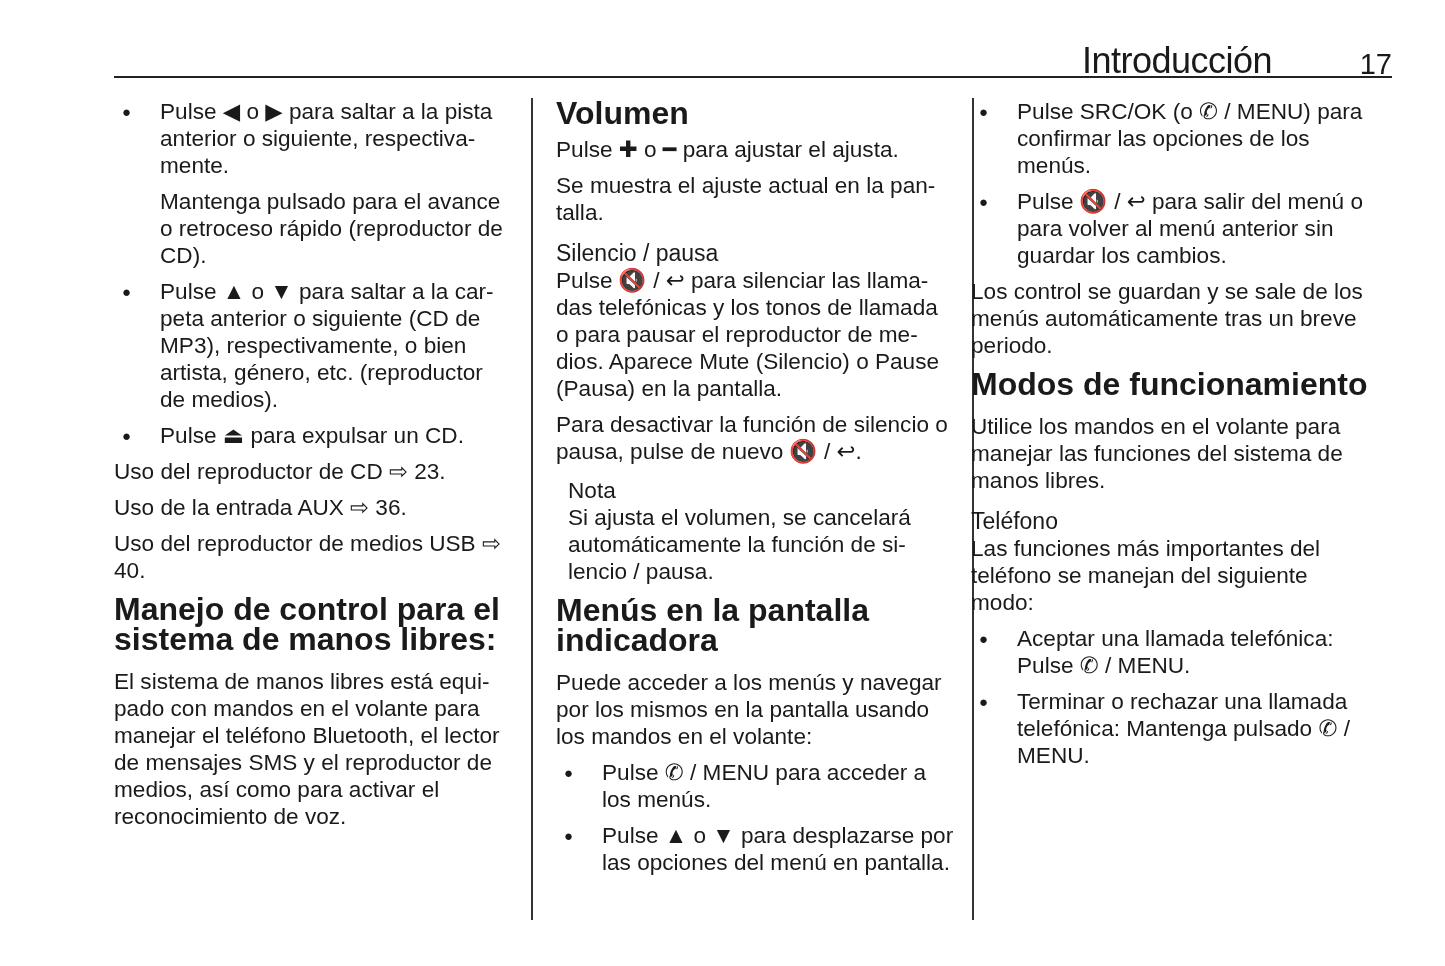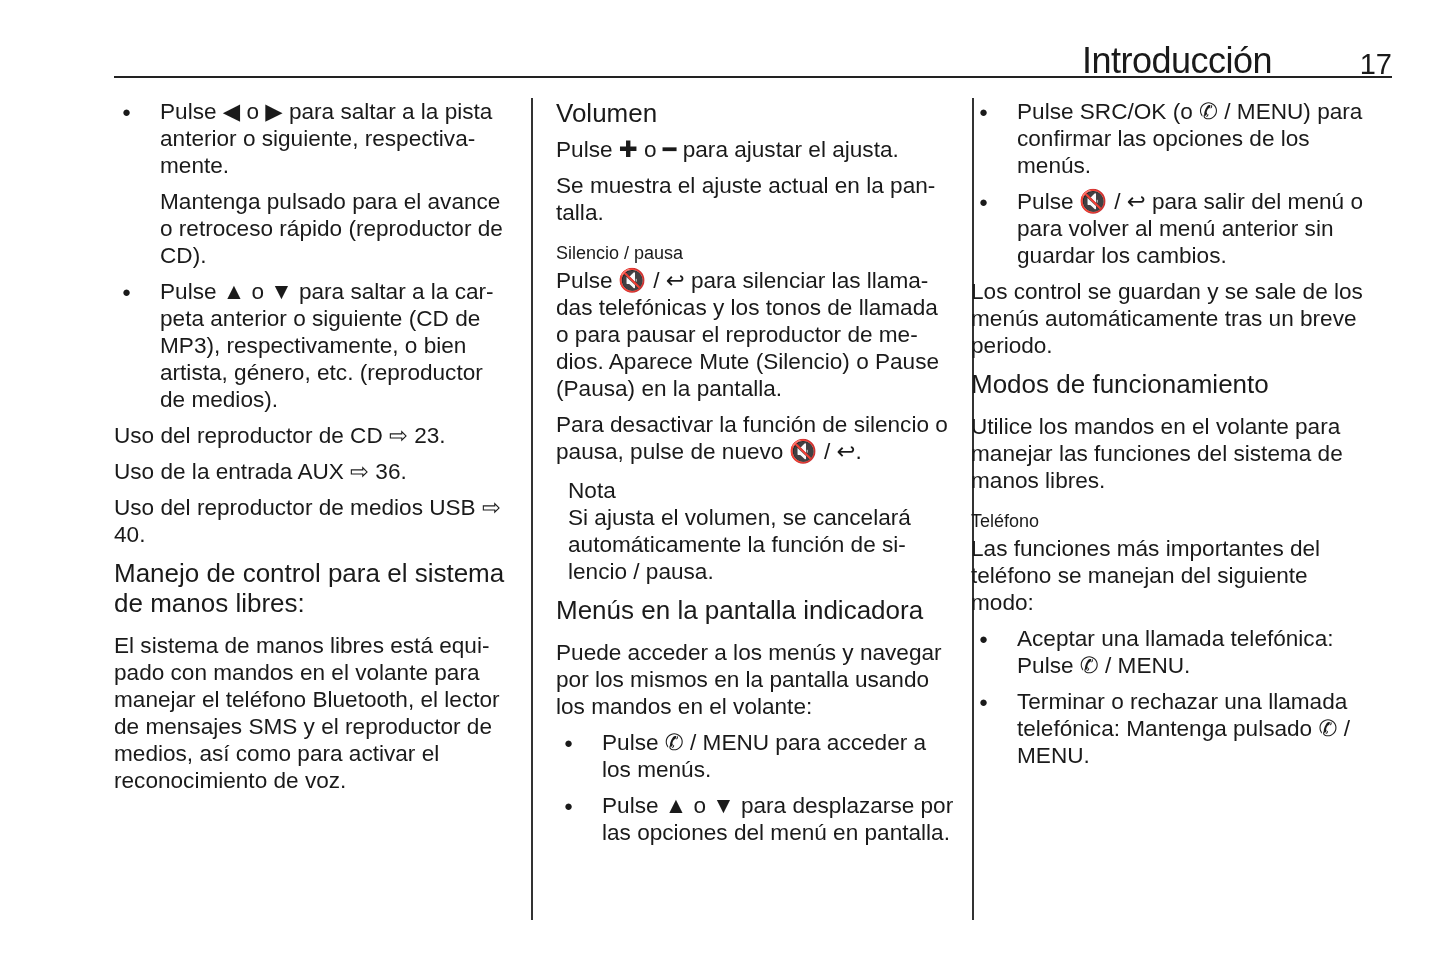--- a/index.html
+++ b/index.html
@@ -18,40 +18,41 @@
   .col1 { left: 114px; width: 400px; }
   .col2 { left: 556px; width: 400px; }
   .col3 { left: 971px; width: 400px; }
   .vrule { position: absolute; top: 98px; height: 822px; width: 2px; background: #333; }
   .vr1 { left: 531px; } .vr2 { left: 972px; }
 
   p { margin: 0 0 9px 0; }
   .bullet { position: relative; padding-left: 46px; margin: 0 0 9px 0; }
   .bullet::before { content: "\25CF"; position: absolute; left: 8px; top: 0; font-size: 15px; }
   .sub { padding-left: 46px; margin: 0 0 9px 0; }
-  h2 { font-weight: normal; font-size: 26px; line-height: 30px; margin: 10px 0 14px 0; }
-  h3 { font-weight: normal; font-size: 18px; line-height: 27px; margin: 14px 0 0 0; }
+  h2 { font-weight: bold; font-size: 32px; line-height: 30px; margin: 10px 0 14px 0; }
+  h3 { font-weight: normal; font-size: 23px; line-height: 27px; margin: 14px 0 0 0; }
   .nota { padding-left: 12px; margin: 12px 0 9px 0; }
   .nota .nt { display:block; }
 </style>
 </head>
 <body>
 
 <div class="header">
   <span class="title">Introducción</span>
   <span class="pnum">17</span>
 </div>
 
 <div class="vrule vr1"></div>
 <div class="vrule vr2"></div>
 
 <div class="col col1">
   <div class="bullet">Pulse ◀ o ▶ para saltar a la pista anterior o siguiente, respectiva­mente.</div>
   <div class="sub">Mantenga pulsado para el avance o retroceso rápido (repro­ductor de CD).</div>
   <div class="bullet">Pulse ▲ o ▼ para saltar a la car­peta anterior o siguiente (CD de MP3), respectivamente, o bien artista, género, etc. (repro­ductor de medios).</div>
+  <div class="bullet">Pulse ⏏ para expulsar un CD.</div>
   <p>Uso del reproductor de CD ⇨ 23.</p>
   <p>Uso de la entrada AUX ⇨ 36.</p>
   <p>Uso del reproductor de medios USB ⇨ 40.</p>
   <h2>Manejo de control para el sistema de manos libres:</h2>
   <p>El sistema de manos libres está equi­pado con mandos en el volante para manejar el teléfono Bluetooth, el lec­tor de mensajes SMS y el reproductor de medios, así como para activar el reconocimiento de voz.</p>
 </div>
 
 <div class="col col2">
   <h2 style="margin-top:0;margin-bottom:8px">Volumen</h2>
   <p>Pulse ✚ o ━ para ajustar el ajusta.</p>

